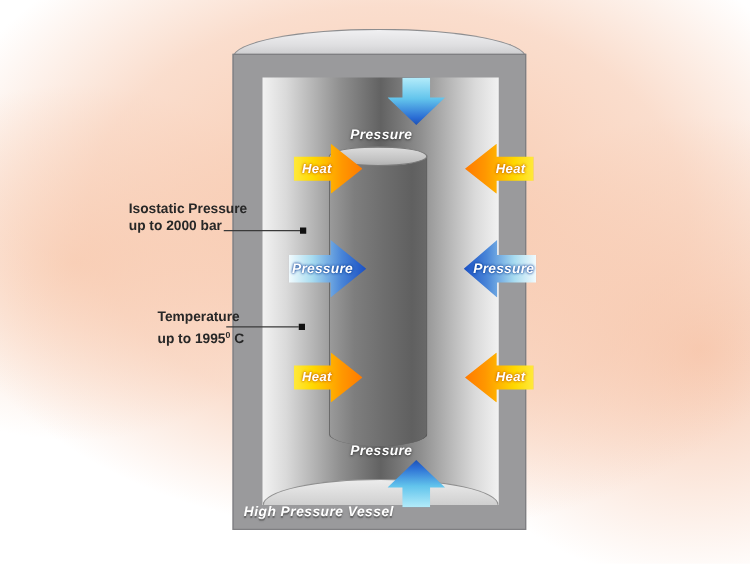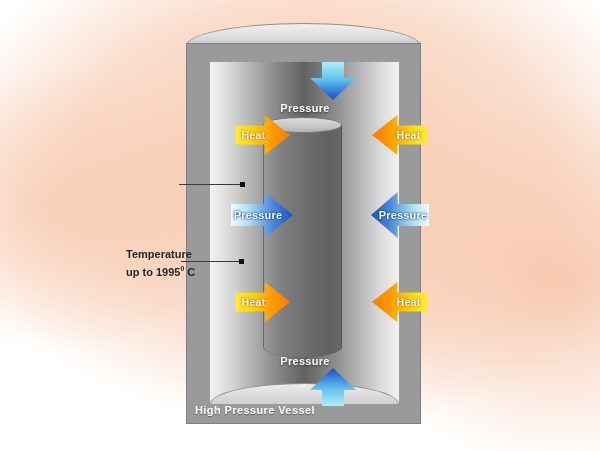--- a/index.html
+++ b/index.html
@@ -8,21 +8,21 @@
     font-family: "Liberation Sans", sans-serif;
     background:
       radial-gradient(ellipse 480px 330px at 310px 170px, rgba(247,195,165,0.95) 0%, rgba(247,199,172,0.60) 50%, rgba(255,255,255,0) 78%),
       radial-gradient(ellipse 290px 250px at 560px 280px, rgba(246,193,164,0.85) 0%, rgba(255,255,255,0) 75%),
       radial-gradient(ellipse 250px 190px at 60px 210px, rgba(249,206,180,0.80) 0%, rgba(255,255,255,0) 75%),
       #ffffff;
   }
   .abs { position: absolute; }
 
   
-  #vessel { left: 186px; top: 23px; width: 276px; height: 401px; }
+  #vessel { left: 186px; top: 23px; width: 276px; height: 401px; font-style: italic; }
   .dome {
     left: 0; top: 0; width: 233px; height: 22px;
     border: 1px solid #8e8e90; border-bottom: none;
     border-radius: 50% 50% 0 0 / 100% 100% 0 0;
     background: linear-gradient(180deg, #f0f0f2 0%, #dfdfe1 55%, #c7c7c9 100%);
   }
   .vessel-body {
     left: 0; top: 20px; width: 233px; height: 379px;
     background: var(--vessel-gray, #9a9a9c);
     border: 1px solid #7f7f82;
@@ -154,20 +154,22 @@
     <span class="pres-label-in">Pressure</span>
   </div>
   <div class="abs arrow arrow-left pres-l blue-glow pres-mid-right">
     <span class="pres-label-in">Pressure</span>
   </div>
 
   <div class="abs vessel-title">High Pressure Vessel</div>
 </div>
 
 <div class="abs callout callout-1">
+  <div>Isostatic Pressure</div>
+  <div>up to 2000 bar</div>
 </div>
 <div class="abs callout-line line-1"></div>
 <div class="abs callout-dot dot-1"></div>
 
 <div class="abs callout callout-2">
   <div>Temperature</div>
   <div><span>up to 1995</span><sup>0</sup><span> C</span></div>
 </div>
 <div class="abs callout-line line-2"></div>
 <div class="abs callout-dot dot-2"></div>

